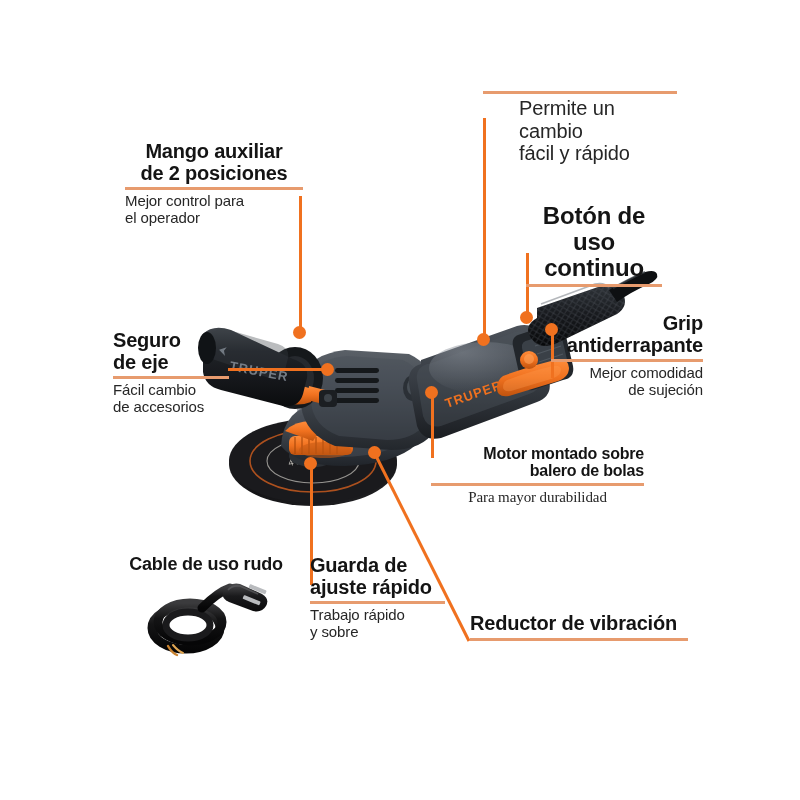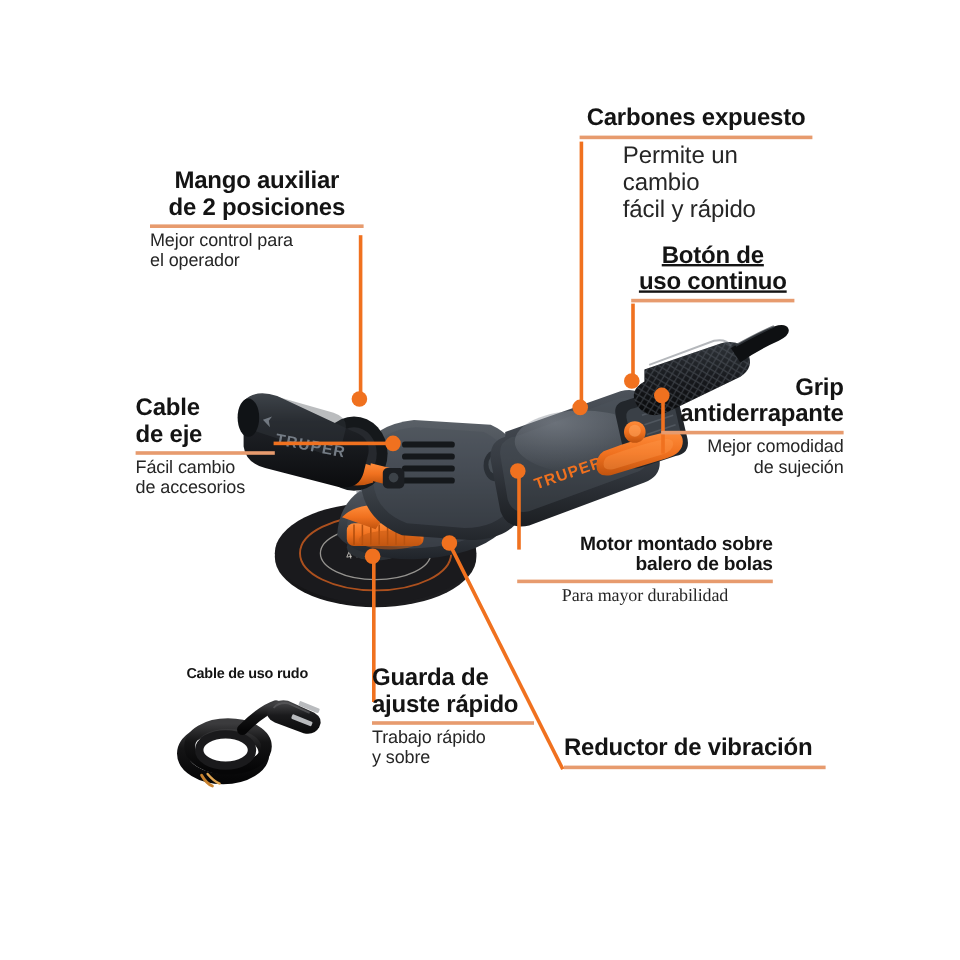--- a/index.html
+++ b/index.html
@@ -278,42 +278,41 @@
 
   <div class="callout ta-center" style="left:125px;top:141px;width:178px;">
     <div class="title" style="font-size:20px;">Mango auxiliar
 de 2 posiciones</div>
     <div class="rule"></div>
     <div class="sub ta-left" style="font-size:15px;text-align:left;">Mejor control para
 el  operador</div>
   </div>
 
   <div class="callout ta-center" style="left:483px;top:88px;width:194px;">
-    <div class="title" style="font-size:20px;">Carbones expuesto</div>
     <div class="rule"></div>
     <div class="sub" style="font-size:20px;text-align:left;padding-left:36px;">Permite un cambio
 fácil y rápido</div>
   </div>
 
   <div class="callout ta-center" style="left:526px;top:203px;width:136px;">
-    <div class="title" style="font-size:20px;text-decoration:underline;">Botón de
+    <div class="title" style="font-size:24px;">Botón de
 uso continuo</div>
     <div class="rule"></div>
   </div>
 
   <div class="callout ta-right" style="left:551px;top:313px;width:152px;">
     <div class="title" style="font-size:20px;">Grip
 antiderrapante</div>
     <div class="rule"></div>
     <div class="sub" style="font-size:15px;text-align:right;">Mejor comodidad
 de sujeción</div>
   </div>
 
   <div class="callout ta-left" style="left:113px;top:330px;width:116px;">
-    <div class="title" style="font-size:20px;">Cable
+    <div class="title" style="font-size:20px;">Seguro
 de eje</div>
     <div class="rule"></div>
     <div class="sub" style="font-size:15px;">Fácil cambio
 de accesorios</div>
   </div>
 
   <div class="callout ta-right" style="left:431px;top:445px;width:213px;">
     <div class="title" style="font-size:16px;">Motor montado sobre
 balero de bolas</div>
     <div class="rule"></div>
@@ -327,16 +326,16 @@
     <div class="sub" style="font-size:15px;">Trabajo rápido
 y sobre</div>
   </div>
 
   <div class="callout ta-left" style="left:470px;top:613px;width:218px;">
     <div class="title" style="font-size:20px;">Reductor de vibración</div>
     <div class="rule"></div>
   </div>
 
   <div class="callout ta-center" style="left:112px;top:555px;width:188px;">
-    <div class="title" style="font-size:12px;">Cable de uso rudo</div>
+    <div class="title" style="font-size:18px;">Cable de uso rudo</div>
   </div>
 
 </div>
 
 </body></html>

